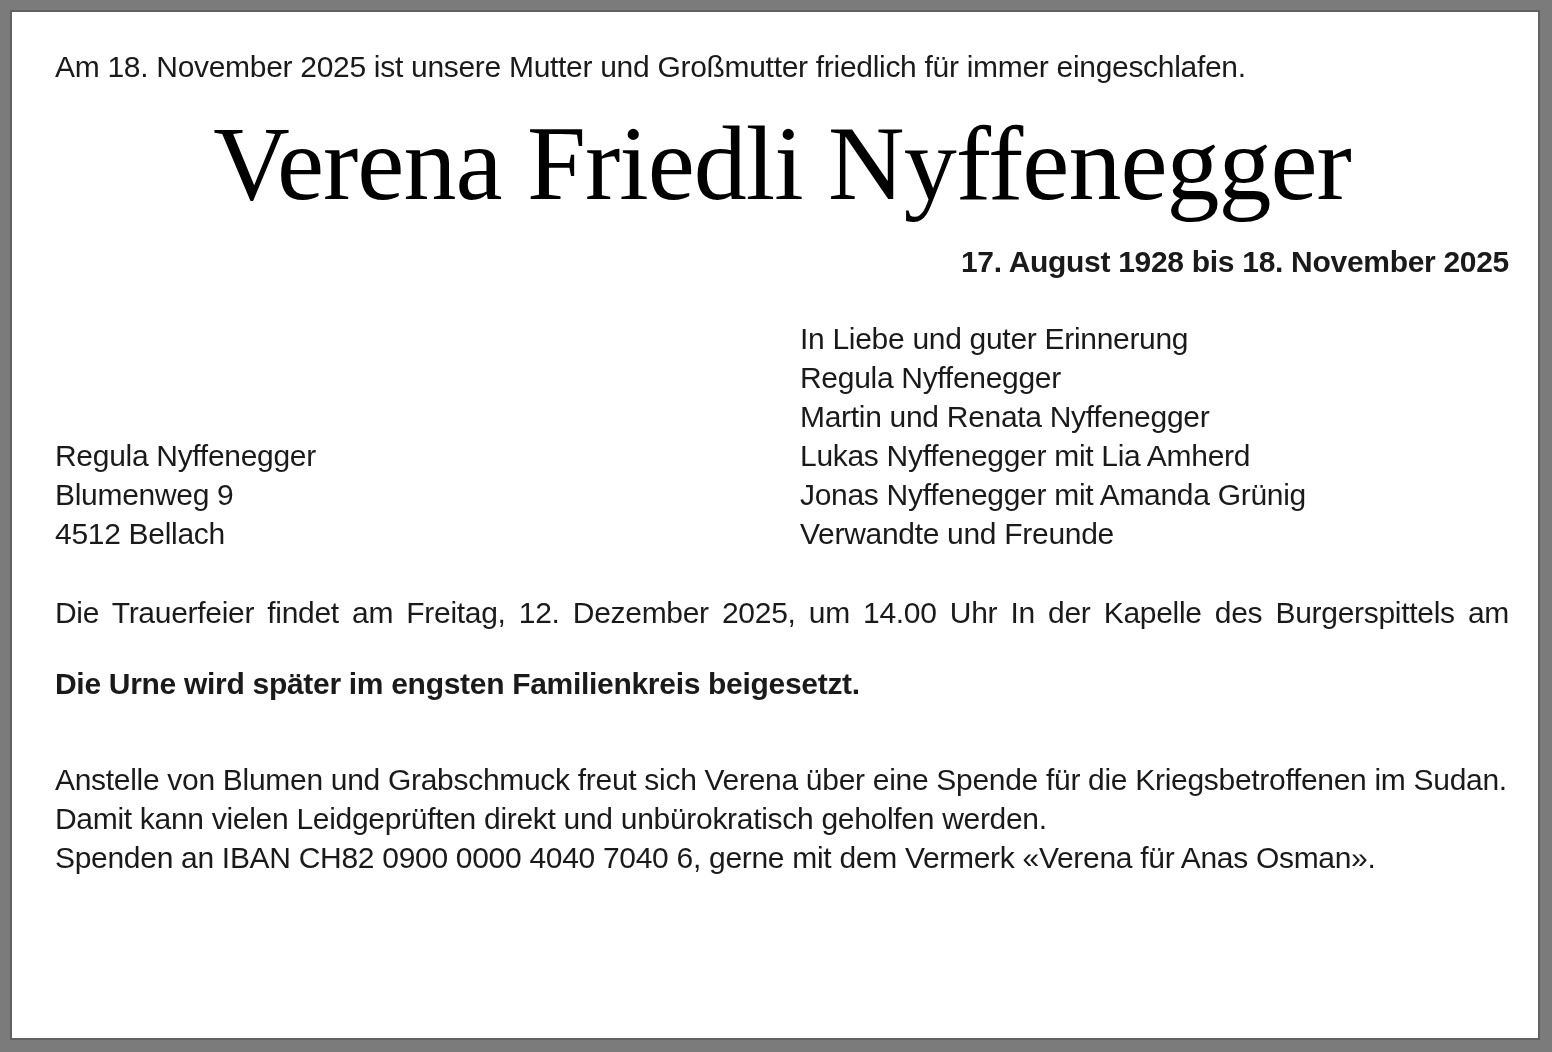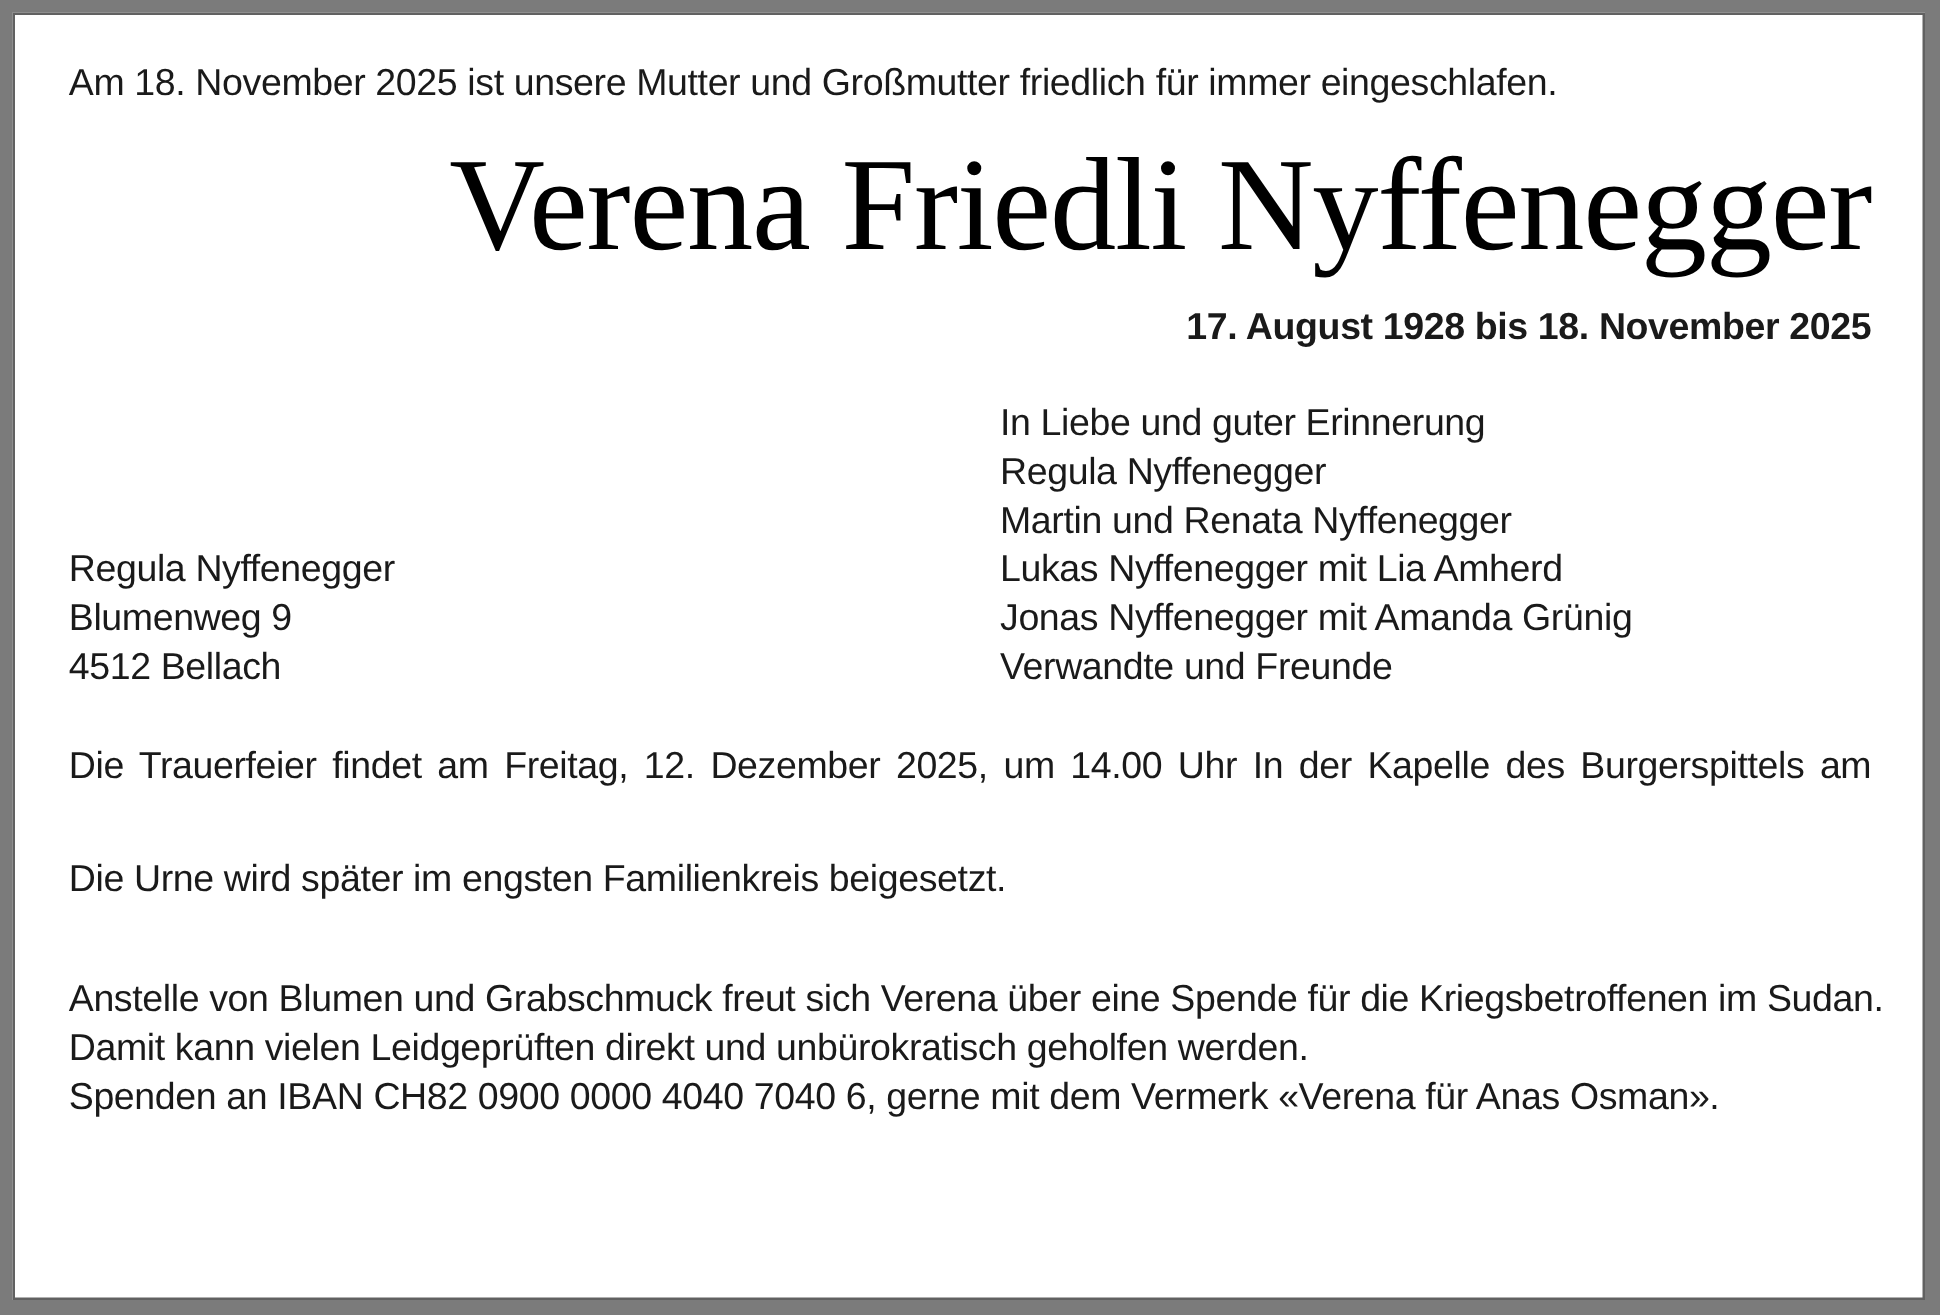--- a/index.html
+++ b/index.html
@@ -16,36 +16,36 @@
   }
   .page {
     position: absolute;
     left: 10px;
     top: 10px;
     right: 12px;
     bottom: 12px;
     background: #ffffff;
     border: 2px solid #616161;
     box-sizing: border-box;
-    padding: 35px 41px 0 43px;
+    padding: 35px 29px 0 43px;
     color: #1a1a1a;
     font-size: 30px;
     line-height: 39px;
     letter-spacing: -0.3px;
   }
   .intro {
     white-space: nowrap;
   }
   .main-title {
     margin-top: 29px;
     font-family: "Liberation Serif", serif;
     font-size: 106px;
     line-height: 98px;
     letter-spacing: -1px;
-    text-align: right;
+    text-align: center;
     white-space: nowrap;
     color: #000000;
   }
   .dates-line {
     margin-top: 29px;
     text-align: right;
     white-space: nowrap;
     font-weight: bold;
   }
   .sorrow-line {
@@ -69,22 +69,23 @@
   }
   .funeral {
     margin-top: 40px;
   }
   .justified-line {
     text-align: justify;
     text-align-last: justify;
     white-space: normal;
   }
   .urn-line {
-    margin-top: 52px;
+    margin-top: 32px;
     white-space: nowrap;
+    font-weight: bold;
   }
   .donation {
     margin-top: 57px;
   }
 </style>
 </head>
 <body>
 
 <div class="page">
 

